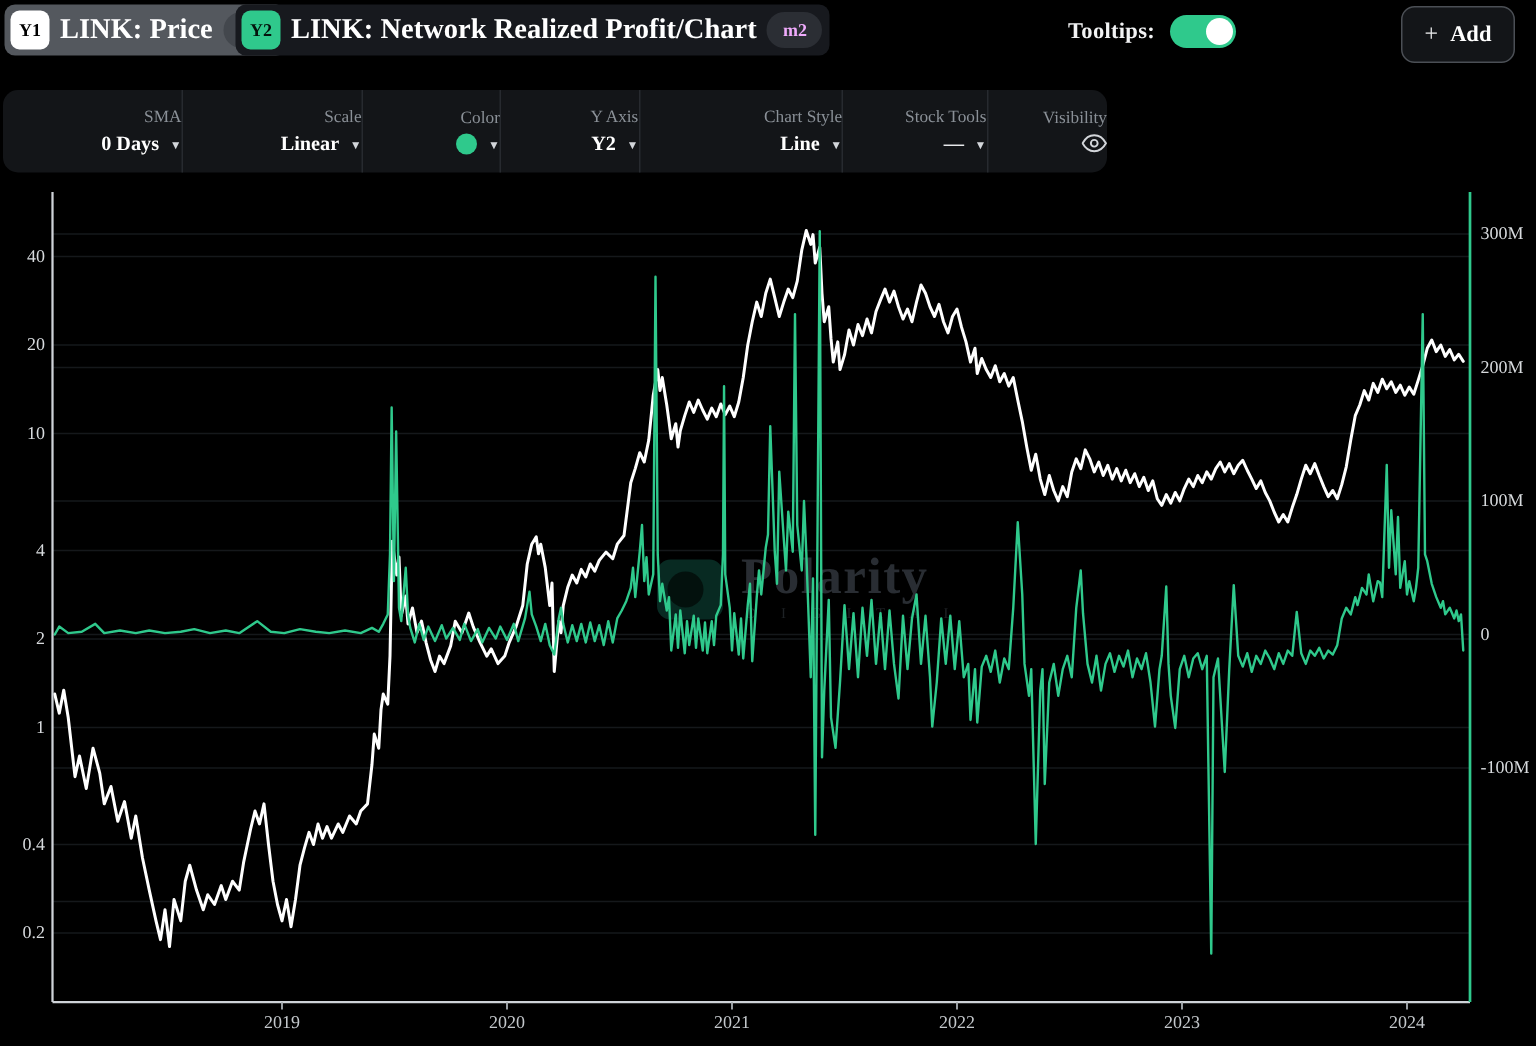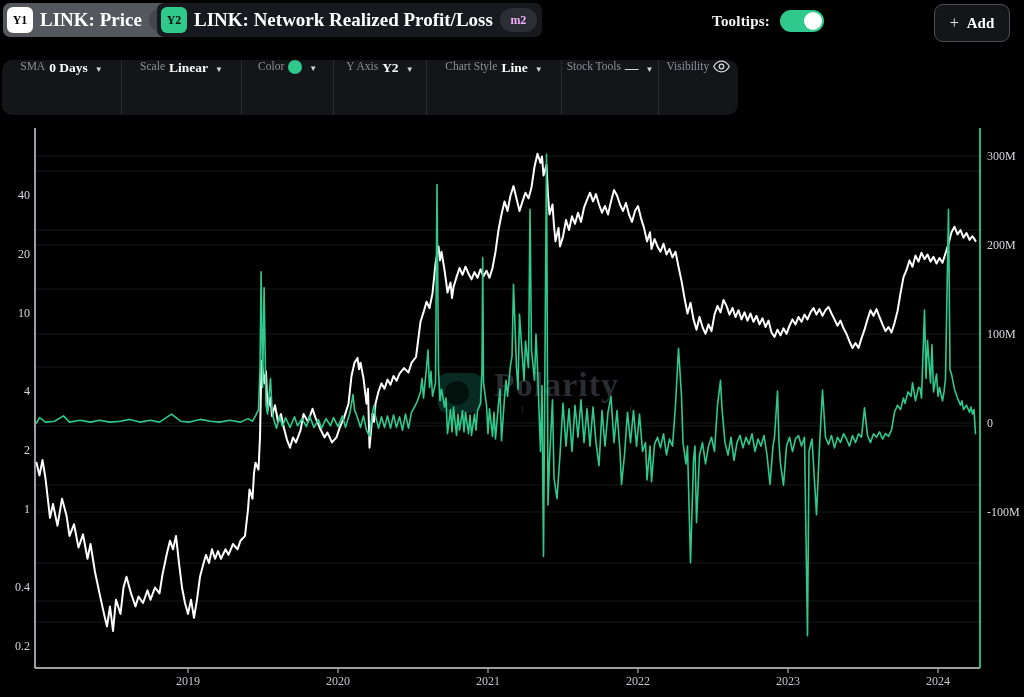--- a/index.html
+++ b/index.html
@@ -24,32 +24,32 @@
   .tooltips-label{color:#f2f3f4;font-size:15px;font-weight:600;letter-spacing:.2px;}
   .toggle{width:44px;height:22px;border-radius:11px;background:#2fc98c;position:relative;cursor:pointer;}
   .toggle .knob{position:absolute;right:2px;top:2px;width:18px;height:18px;border-radius:50%;background:#fff;}
   .add-btn{position:absolute;right:14px;top:4px;height:36px;min-width:74px;border-radius:9px;
         border:1.5px solid #4b4f55;background:#131518;color:#fff;display:flex;align-items:center;
         justify-content:center;gap:8px;font-size:15px;font-weight:600;cursor:pointer;}
   .add-btn .plus{font-size:16px;font-weight:400;color:#e8e9ea;}
   
   .toolbar{position:absolute;left:2px;top:60px;width:736px;height:55px;background:#131518;
         border-radius:10px;display:flex;align-items:stretch;}
-  .tb-sec{display:flex;flex-direction:row;align-items:flex-start;justify-content:center;gap:4px;
+  .tb-sec{display:flex;flex-direction:column;align-items:flex-end;justify-content:center;gap:4px;
         border-right:1px solid #272a2f;cursor:pointer;}
   .tb-sec:last-child{border-right:none;}
   .tb-label{color:#8a9097;font-size:11.5px;}
   .tb-value{display:flex;align-items:center;gap:7px;color:#fff;font-size:13.5px;font-weight:bold;}
   .caret{font-size:8px;color:#d3d6da;transform:translateY(1px);}
   .swatch{width:14px;height:14px;border-radius:50%;background:#2fc98c;}
   .dash{color:#e7e8ea;font-weight:bold;}
   .eye{display:flex;align-items:center;justify-content:center;}
   
   #plot-svg{position:absolute;left:0;top:0;}
-  .ylab{position:absolute;color:#d7dadd;font-size:12px;transform:translate(-100%,-50%);margin-top:24px;}
+  .ylab{position:absolute;color:#d7dadd;font-size:12px;transform:translate(-100%,-50%);}
   .ylab-r{position:absolute;color:#d7dadd;font-size:12px;transform:translate(0,-50%);}
   .xlab{position:absolute;color:#c3c7cb;font-size:12px;transform:translate(-50%,0);}
   
   .watermark{position:absolute;left:438px;top:370px;opacity:.85;display:flex;align-items:center;gap:12px;
         pointer-events:none;}
   .wm-logo{width:44px;height:40px;border-radius:9px;background:#0e4337;position:relative;opacity:.75;}
   .wm-logo:after{content:"";position:absolute;left:7px;top:8px;width:24px;height:24px;border-radius:50%;background:#061c16;}
   .wm-textwrap{display:flex;flex-direction:column;}
   .wm-text{color:#31363c;font-size:34px;font-weight:bold;letter-spacing:1px;line-height:30px;}
   .wm-sub{color:#24282c;font-size:10px;letter-spacing:7px;margin-top:4px;margin-left:3px;}
@@ -60,21 +60,21 @@
 <div id="app">
 
   <div class="topbar">
     <div class="chip chip1">
       <div class="axis-badge y1">Y1</div>
       <div class="chip-label">LINK: Price</div>
       <div class="metric-badge">m1</div>
     </div>
     <div class="chip chip2">
       <div class="axis-badge y2">Y2</div>
-      <div class="chip-label">LINK: Network Realized Profit/Loss</div>
+      <div class="chip-label">LINK: Network Realized Profit/Chart</div>
       <div class="metric-badge">m2</div>
     </div>
 
     <div class="tooltips-wrap">
       <span class="tooltips-label">Tooltips:</span>
       <div class="toggle">
         <div class="knob"></div>
       </div>
     </div>
 

